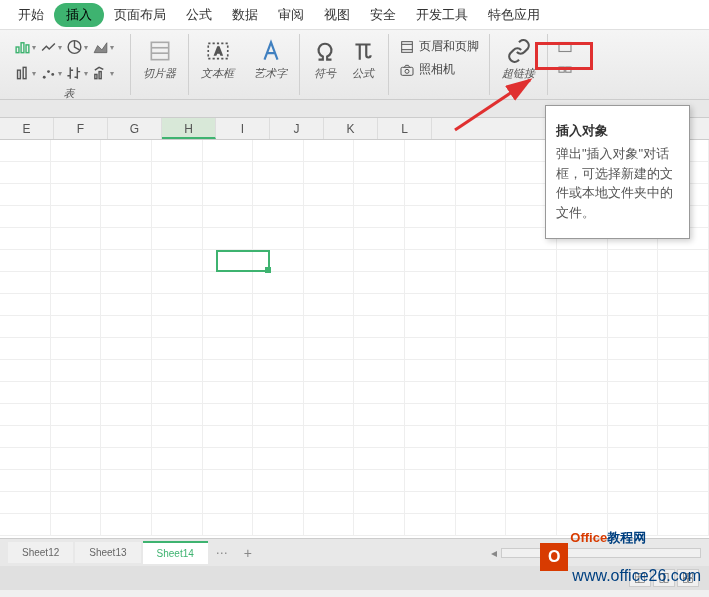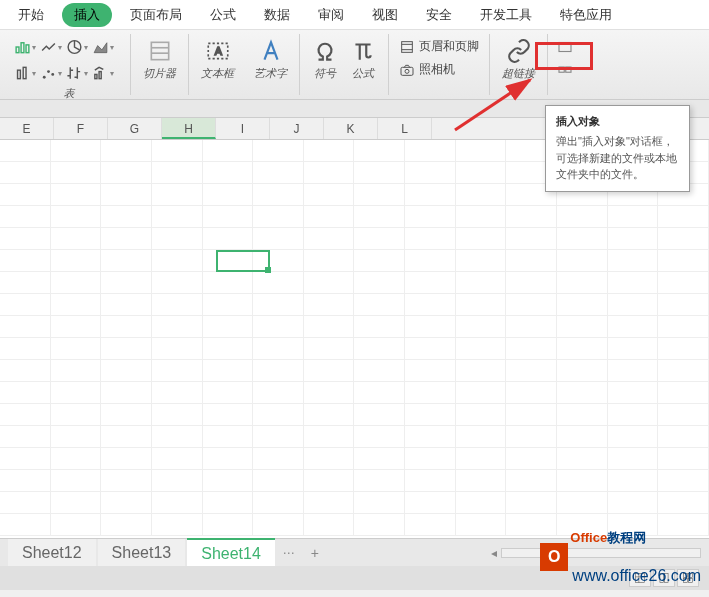--- a/index.html
+++ b/index.html
@@ -1,56 +1,56 @@
 <!DOCTYPE html>
 <html><head>
   <meta charset="utf-8">
   <style>
     * { margin: 0; padding: 0; box-sizing: border-box; }
     body { font-family: "Microsoft YaHei", Arial, sans-serif; font-size: 12px; background: #f0f0f0; width: 709px; height: 597px; overflow: hidden; position: relative; }
     
-    .menu-bar { display: flex; align-items: center; height: 30px; background: #fff; padding: 0 8px; gap: 8px; border-bottom: 1px solid #e0e0e0; }
+    .menu-bar { display: flex; align-items: center; height: 30px; background: #fff; padding: 0 8px; gap: 0; border-bottom: 1px solid #e0e0e0; }
     .menu-item { padding: 4px 10px; color: #333; cursor: pointer; font-size: 13px; }
     .menu-item.active { background: #3eb370; color: #000000; border-radius: 12px; padding: 3px 12px; }
     
     .ribbon { display: flex; height: 70px; background: linear-gradient(#f5f5f5, #e8e8e8); padding: 4px 8px; border-bottom: 1px solid #ccc; }
     .ribbon-group { display: flex; flex-direction: column; align-items: center; justify-content: space-between; padding: 2px 6px; border-right: 1px solid #d0d0d0; }
     .ribbon-group:last-child { border-right: none; }
     .ribbon-icons { display: flex; gap: 4px; align-items: center; flex-wrap: wrap; max-width: 110px; }
     .ribbon-icon { width: 22px; height: 22px; display: flex; align-items: center; justify-content: center; color: #555; cursor: pointer; }
     .ribbon-icon svg { width: 18px; height: 18px; }
     .dd { font-size: 8px; color: #888; margin-left: 1px; }
     .ribbon-label { font-size: 11px; color: #555; margin-top: 2px; font-style: italic; }
     .ribbon-big { display: flex; flex-direction: column; align-items: center; padding: 2px 6px; cursor: pointer; }
     .ribbon-big svg { width: 26px; height: 26px; }
     .ribbon-side { display: flex; flex-direction: column; gap: 2px; }
     .ribbon-item { display: flex; align-items: center; gap: 4px; padding: 2px 4px; font-size: 12px; color: #444; cursor: pointer; white-space: nowrap; }
     .ribbon-item svg { width: 16px; height: 16px; flex-shrink: 0; }
     
     .highlight-box { position: absolute; border: 3px solid #e03030; top: 42px; left: 535px; width: 58px; height: 28px; z-index: 5; pointer-events: none; }
     .arrow { position: absolute; top: 75px; left: 450px; z-index: 4; pointer-events: none; }
     
-    .tooltip { position: absolute; top: 105px; left: 545px; width: 145px; background: #fff; border: 1px solid #999; padding: 8px 10px; box-shadow: 2px 2px 6px rgba(0,0,0,0.2); z-index: 10; font-size: 11px; }
+    .tooltip { position: absolute; top: 105px; left: 545px; width: 145px; background: #fff; border: 1px solid #999; padding: 16px 10px; box-shadow: 2px 2px 6px rgba(0,0,0,0.2); z-index: 10; font-size: 13px; }
     .tooltip-title { font-weight: bold; margin-bottom: 4px; color: #333; }
     .tooltip-body { color: #555; line-height: 1.5; }
     
     .formula-bar { height: 18px; background: #e8e8e8; border-bottom: 1px solid #ccc; }
     
     .grid-area { position: relative; background: #fff; height: 420px; overflow: hidden; }
     .col-headers { display: flex; height: 22px; background: #f0f0f0; border-bottom: 1px solid #ccc; }
     .col-header { width: 54px; text-align: center; border-right: 1px solid #ddd; line-height: 22px; color: #555; font-size: 12px; }
     .col-header.sel { background: #d8e8d8; border-bottom: 2px solid #3eb370; }
     .rows { }
     .row { display: flex; height: 22px; border-bottom: 1px solid #eee; }
     .cell { width: 54px; border-right: 1px solid #eee; }
     .selected-cell { position: absolute; border: 2px solid #3eb370; width: 54px; height: 22px; top: 132px; left: 216px; pointer-events: none; }
     .selected-cell::after { content: ''; position: absolute; bottom: -3px; right: -3px; width: 6px; height: 6px; background: #3eb370; }
     
     .sheet-tabs { display: flex; align-items: center; height: 28px; background: #e8e8e8; border-top: 1px solid #ccc; padding: 0 8px; gap: 2px; position: relative; }
-    .sheet-tab { padding: 5px 14px; background: #f0f0f0; color: #666; font-size: 16px; cursor: pointer; }
+    .sheet-tab { padding: 5px 14px; background: #f0f0f0; color: #666; font-size: 10px; cursor: pointer; }
     .sheet-tab.active { background: #fff; color: #3eb370; border-top: 2px solid #3eb370; }
     .sheet-add { padding: 0 8px; color: #888; cursor: pointer; font-size: 14px; }
     .sheet-dots { padding: 0 6px; color: #888; }
     .scroll-hint { margin-left: auto; display: flex; align-items: center; gap: 4px; }
     .hbar { width: 200px; height: 10px; background: #f0f0f0; border: 1px solid #ccc; }
     
     .status-bar { display: flex; align-items: center; justify-content: flex-end; height: 24px; background: #e0e0e0; padding: 0 10px; gap: 6px; position: relative; }
     .view-btns { display: flex; gap: 2px; }
     .view-btn { width: 22px; height: 18px; border: 1px solid #ccc; background: #f0f0f0; display: flex; align-items: center; justify-content: center; }
     .view-btn svg { width: 14px; height: 14px; }

